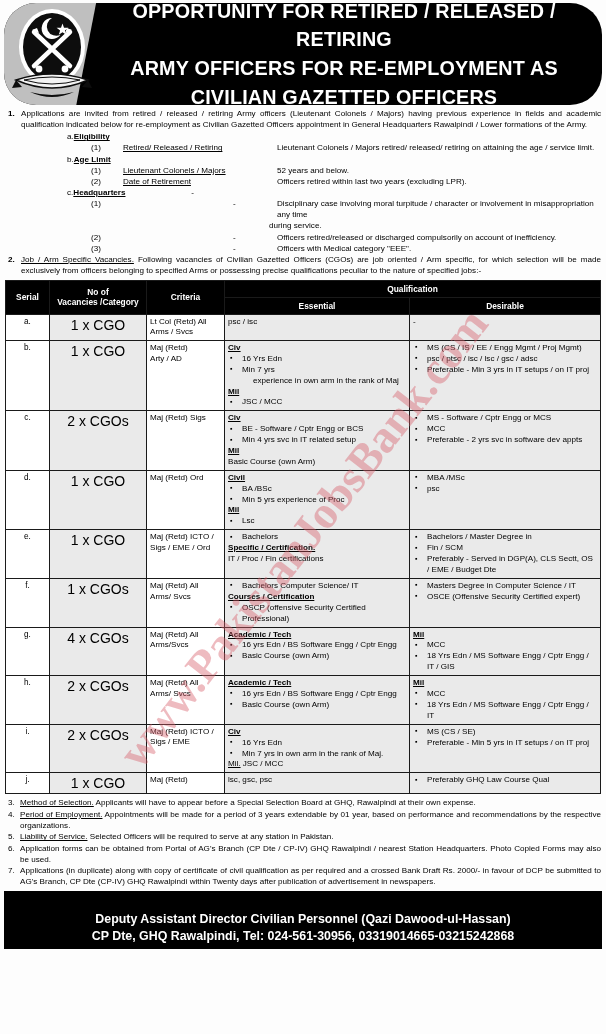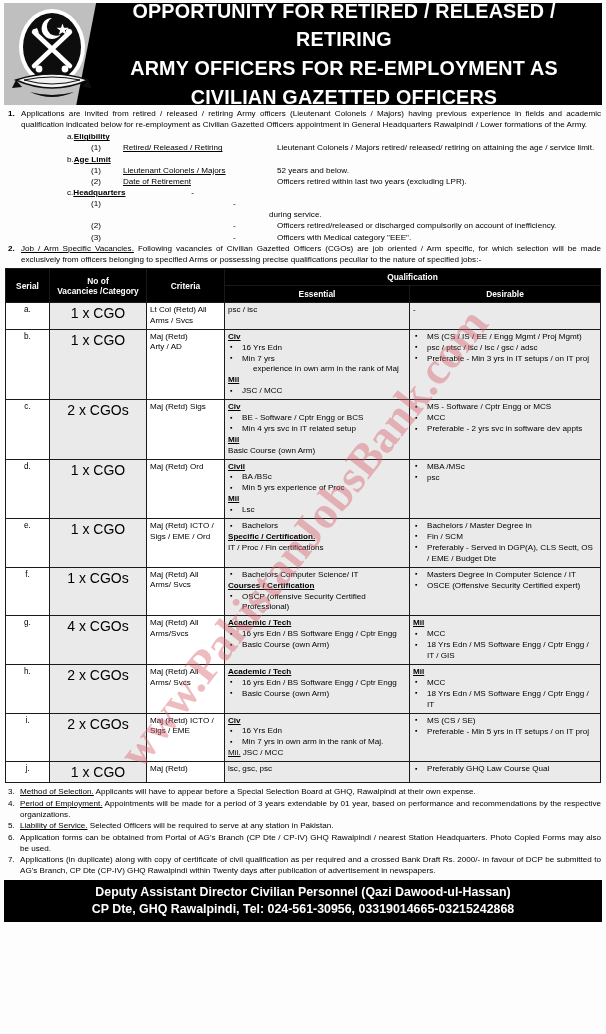--- a/index.html
+++ b/index.html
@@ -37,20 +37,21 @@
 
   
   .banner {
     position: relative;
     height: 102px;
     background: #000000;
     margin: 3px 4px 0 4px;
     display: flex;
     align-items: center;
     overflow: hidden;
+    border-radius: 32px;
   }
   .banner::before {
     content: "";
     position: absolute;
     left: -28px; top: -14px;
     width: 110px; height: 132px;
     background: #bfbfbf;
     transform: skewX(-11deg);
   }
   .crest {
@@ -202,21 +203,21 @@
   .note .txt { flex: 1 1 auto; }
 
   
   .footer {
     position: relative;
     z-index: 20;
     margin: 4px 4px 0 4px;
     background: #000000;
     color: #ffffff;
     text-align: center;
-    padding: 4px 4px 5px 4px;
+    padding: 20px 4px 5px 4px;
   }
   .footer div {
     font-size: 12.4px;
     font-weight: bold;
     line-height: 1.32;
     letter-spacing: 0px;
   }
 </style>
 </head>
 <body>
@@ -296,20 +297,21 @@
       <div class="lvl1">c.</div>
       <div class="lbl">Headquarters</div>
       <div class="dash">-</div>
     </div>
 
     <div class="sub2">
       <div class="pad"></div>
       <div class="n">(1)</div>
       <div class="lbl" style="font-weight:normal;text-decoration:none;flex:0 0 110px;"></div>
       <div class="dash">-</div>
+      <div class="val">Disciplinary case involving moral turpitude / character or involvement in misappropriation any time</div>
     </div>
     <div class="cont">during service.</div>
 
     <div class="sub2">
       <div class="pad"></div>
       <div class="n">(2)</div>
       <div class="lbl" style="font-weight:normal;text-decoration:none;flex:0 0 110px;"></div>
       <div class="dash">-</div>
       <div class="val">Officers retired/released or discharged compulsorily on account of inefficiency.</div>
     </div>

